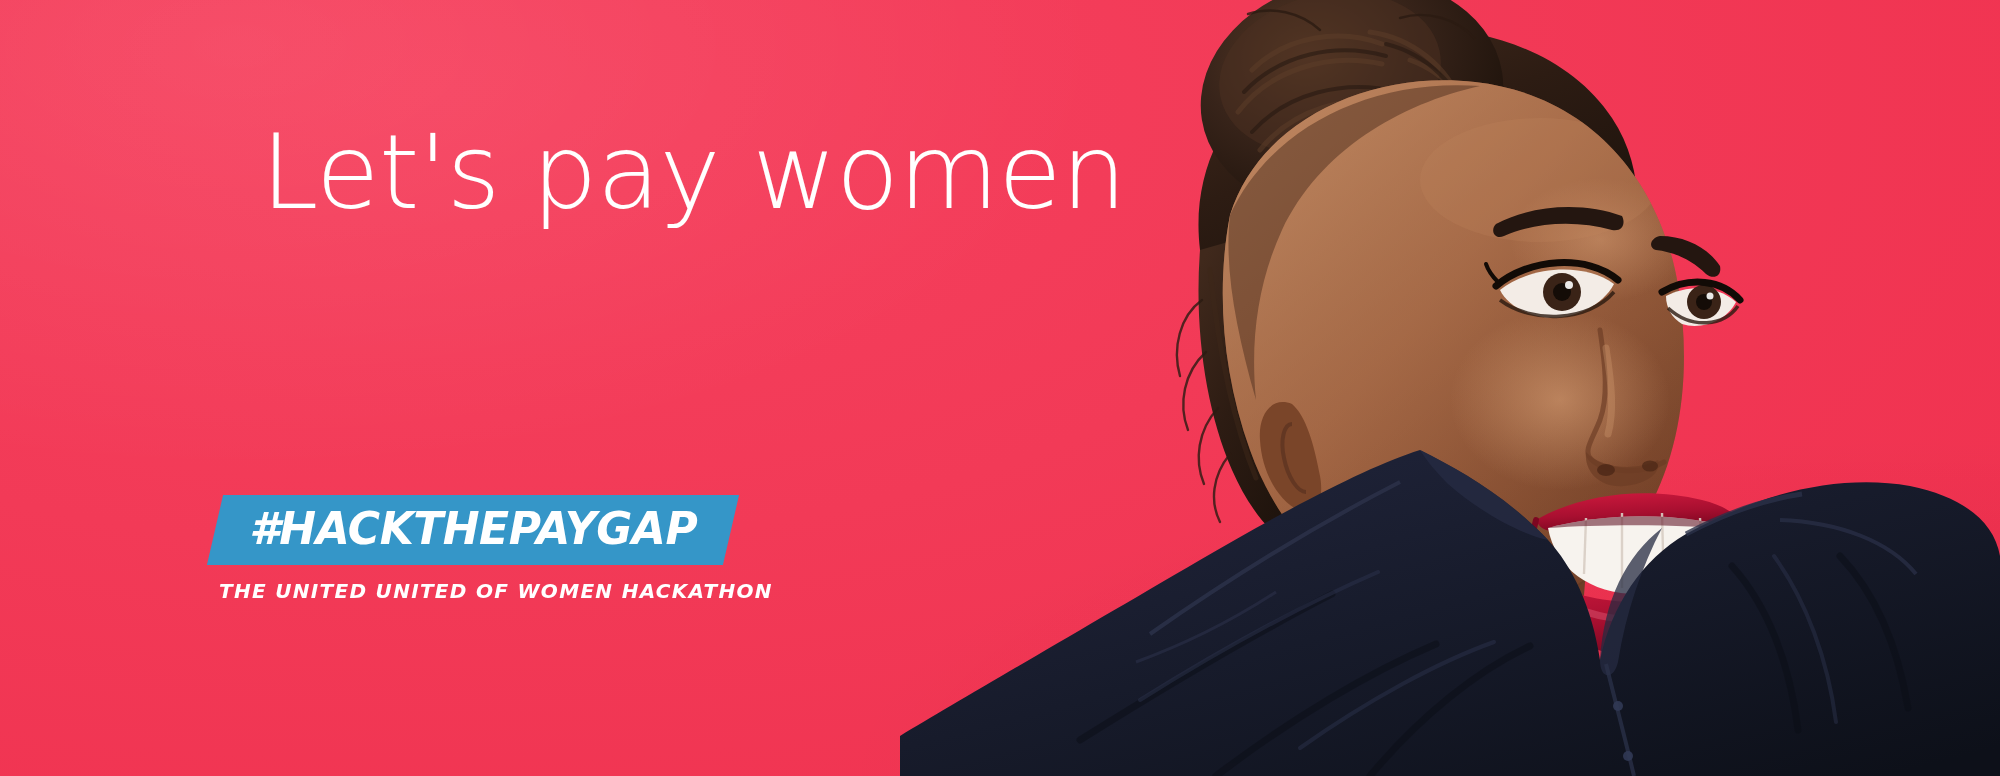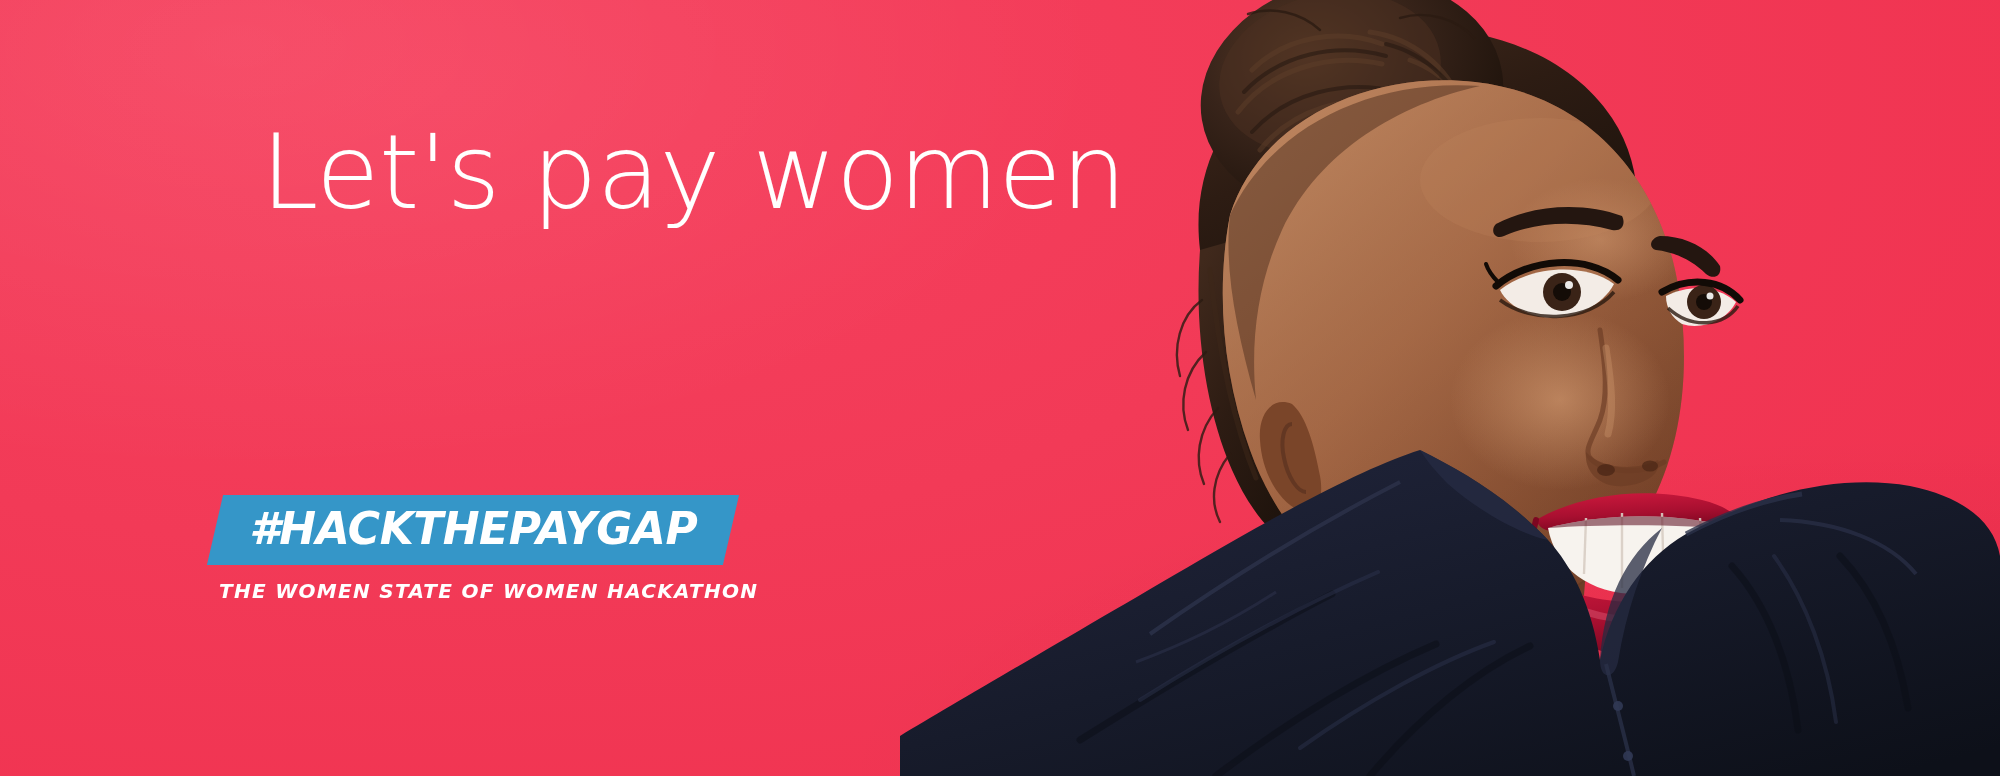--- a/index.html
+++ b/index.html
@@ -309,16 +309,16 @@
   <div class="copy">
     <h1 class="headline">
       <span class="line">Let's pay women</span>
     </h1>
   </div>
 
   <div class="logo-lockup">
     <div class="logo-slab">
       <span class="logo-slab-text">#HACKTHEPAYGAP</span>
     </div>
-    <div class="logo-tagline">THE WOMEN STATE OF WOMEN HACKATHON</div>
+    <div class="logo-tagline">THE UNITED UNITED OF WOMEN HACKATHON</div>
   </div>
 
 </div>
 
 </body></html>

